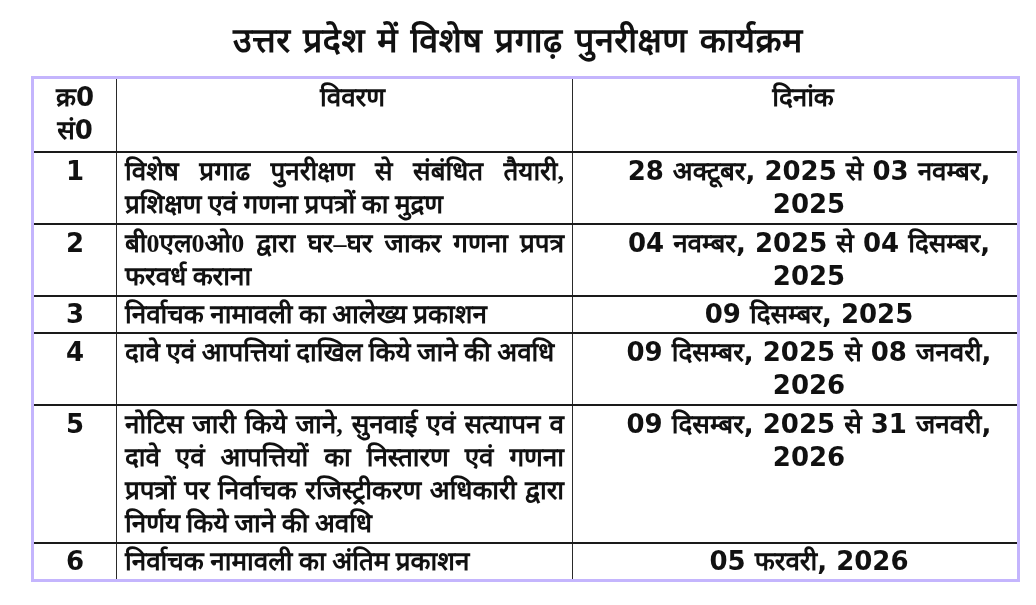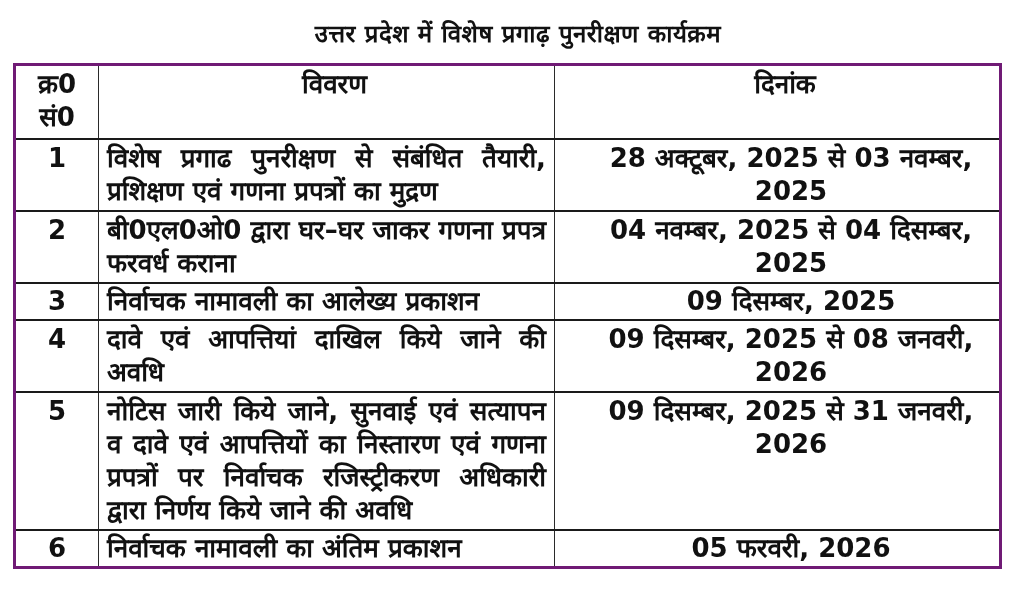--- a/index.html
+++ b/index.html
@@ -12,51 +12,51 @@
     position: relative;
     width: 1036px;
     height: 605px;
     background: #ffffff;
     color: #111111;
     overflow: hidden;
   }
   .page-title {
     margin: 16px 0 14px 0;
     text-align: center;
-    font-size: 24px;
+    font-size: 34px;
     font-weight: bold;
     letter-spacing: 0.5px;
     color: #111111;
   }
   table.schedule {
     border-collapse: collapse;
     table-layout: fixed;
     width: 986px;
-    margin-left: 13px;
-    border: 3px solid #701a75;
+    margin-left: 31px;
+    border: 3px solid #c4b5fd;
   }
   col.col-serial  { width: 84px; }
   col.col-details { width: 456px; }
   col.col-date    { width: 446px; }
   th, td {
     border-top: 2px solid #1a1a1a;
     border-bottom: 2px solid #1a1a1a;
     border-left: 1px solid #2a2a2a;
     border-right: 1px solid #2a2a2a;
     font-weight: bold;
     font-size: 26px;
     line-height: 33px;
     vertical-align: top;
     padding: 2px 8px;
     color: #111111;
   }
   th { text-align: center; padding-left: 24px; }
   th.serial-head { padding: 2px 2px; height: 68px; }
   td.serial-cell { text-align: center; padding: 2px 2px; }
-  td.details-cell { text-align: justify; text-justify: inter-word; }
+  td.details-cell { text-align: justify; text-justify: inter-word; font-family: Liberation Serif, serif; }
   td.date-cell { text-align: center; padding-left: 36px; }
   tr.compact td { padding-top: 1px; padding-bottom: 1px; }
 </style>
 </head>
 <body>
 
 <div class="page">
 
   <div class="page-title">उत्तर प्रदेश में विशेष प्रगाढ़ पुनरीक्षण कार्यक्रम</div>
 

